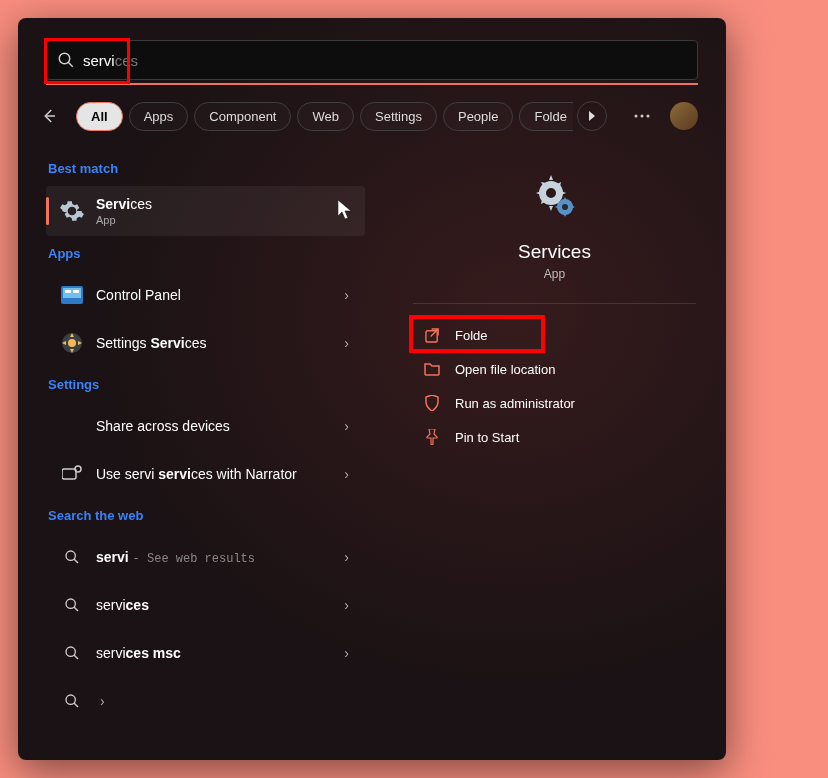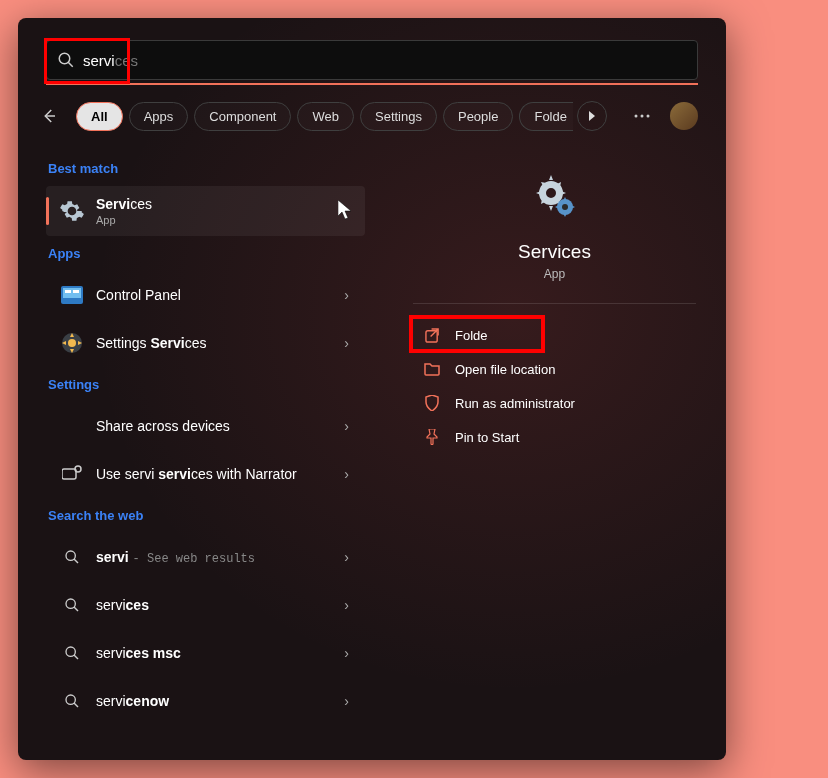--- a/index.html
+++ b/index.html
@@ -358,23 +358,20 @@
             <div class="result-title"><span>servi</span><b>ces msc</b></div>
           </div>
         <div class="chevron">›</div>
       </div>
       <div class="result-item">
         <div class="result-icon">
             <svg width="16" height="16" viewBox="0 0 24 24">
               <circle cx="10" cy="10" r="7" stroke="#ccc" stroke-width="2" fill="none"></circle>
               <line x1="15" y1="15" x2="21" y2="21" stroke="#ccc" stroke-width="2"></line>
             </svg>
-          </div>
-        <div class="result-text">
-            <div class="result-title"><span>servi</span><b>cenow</b></div>
           </div>
         <div class="chevron">›</div>
       </div>
     </div>
 
     <div class="right-pane">
       <div class="detail-icon-wrap">
         <div class="detail-icon">
           <svg viewBox="0 0 48 48" width="48" height="48">
               <g fill="#c7d4dd">

